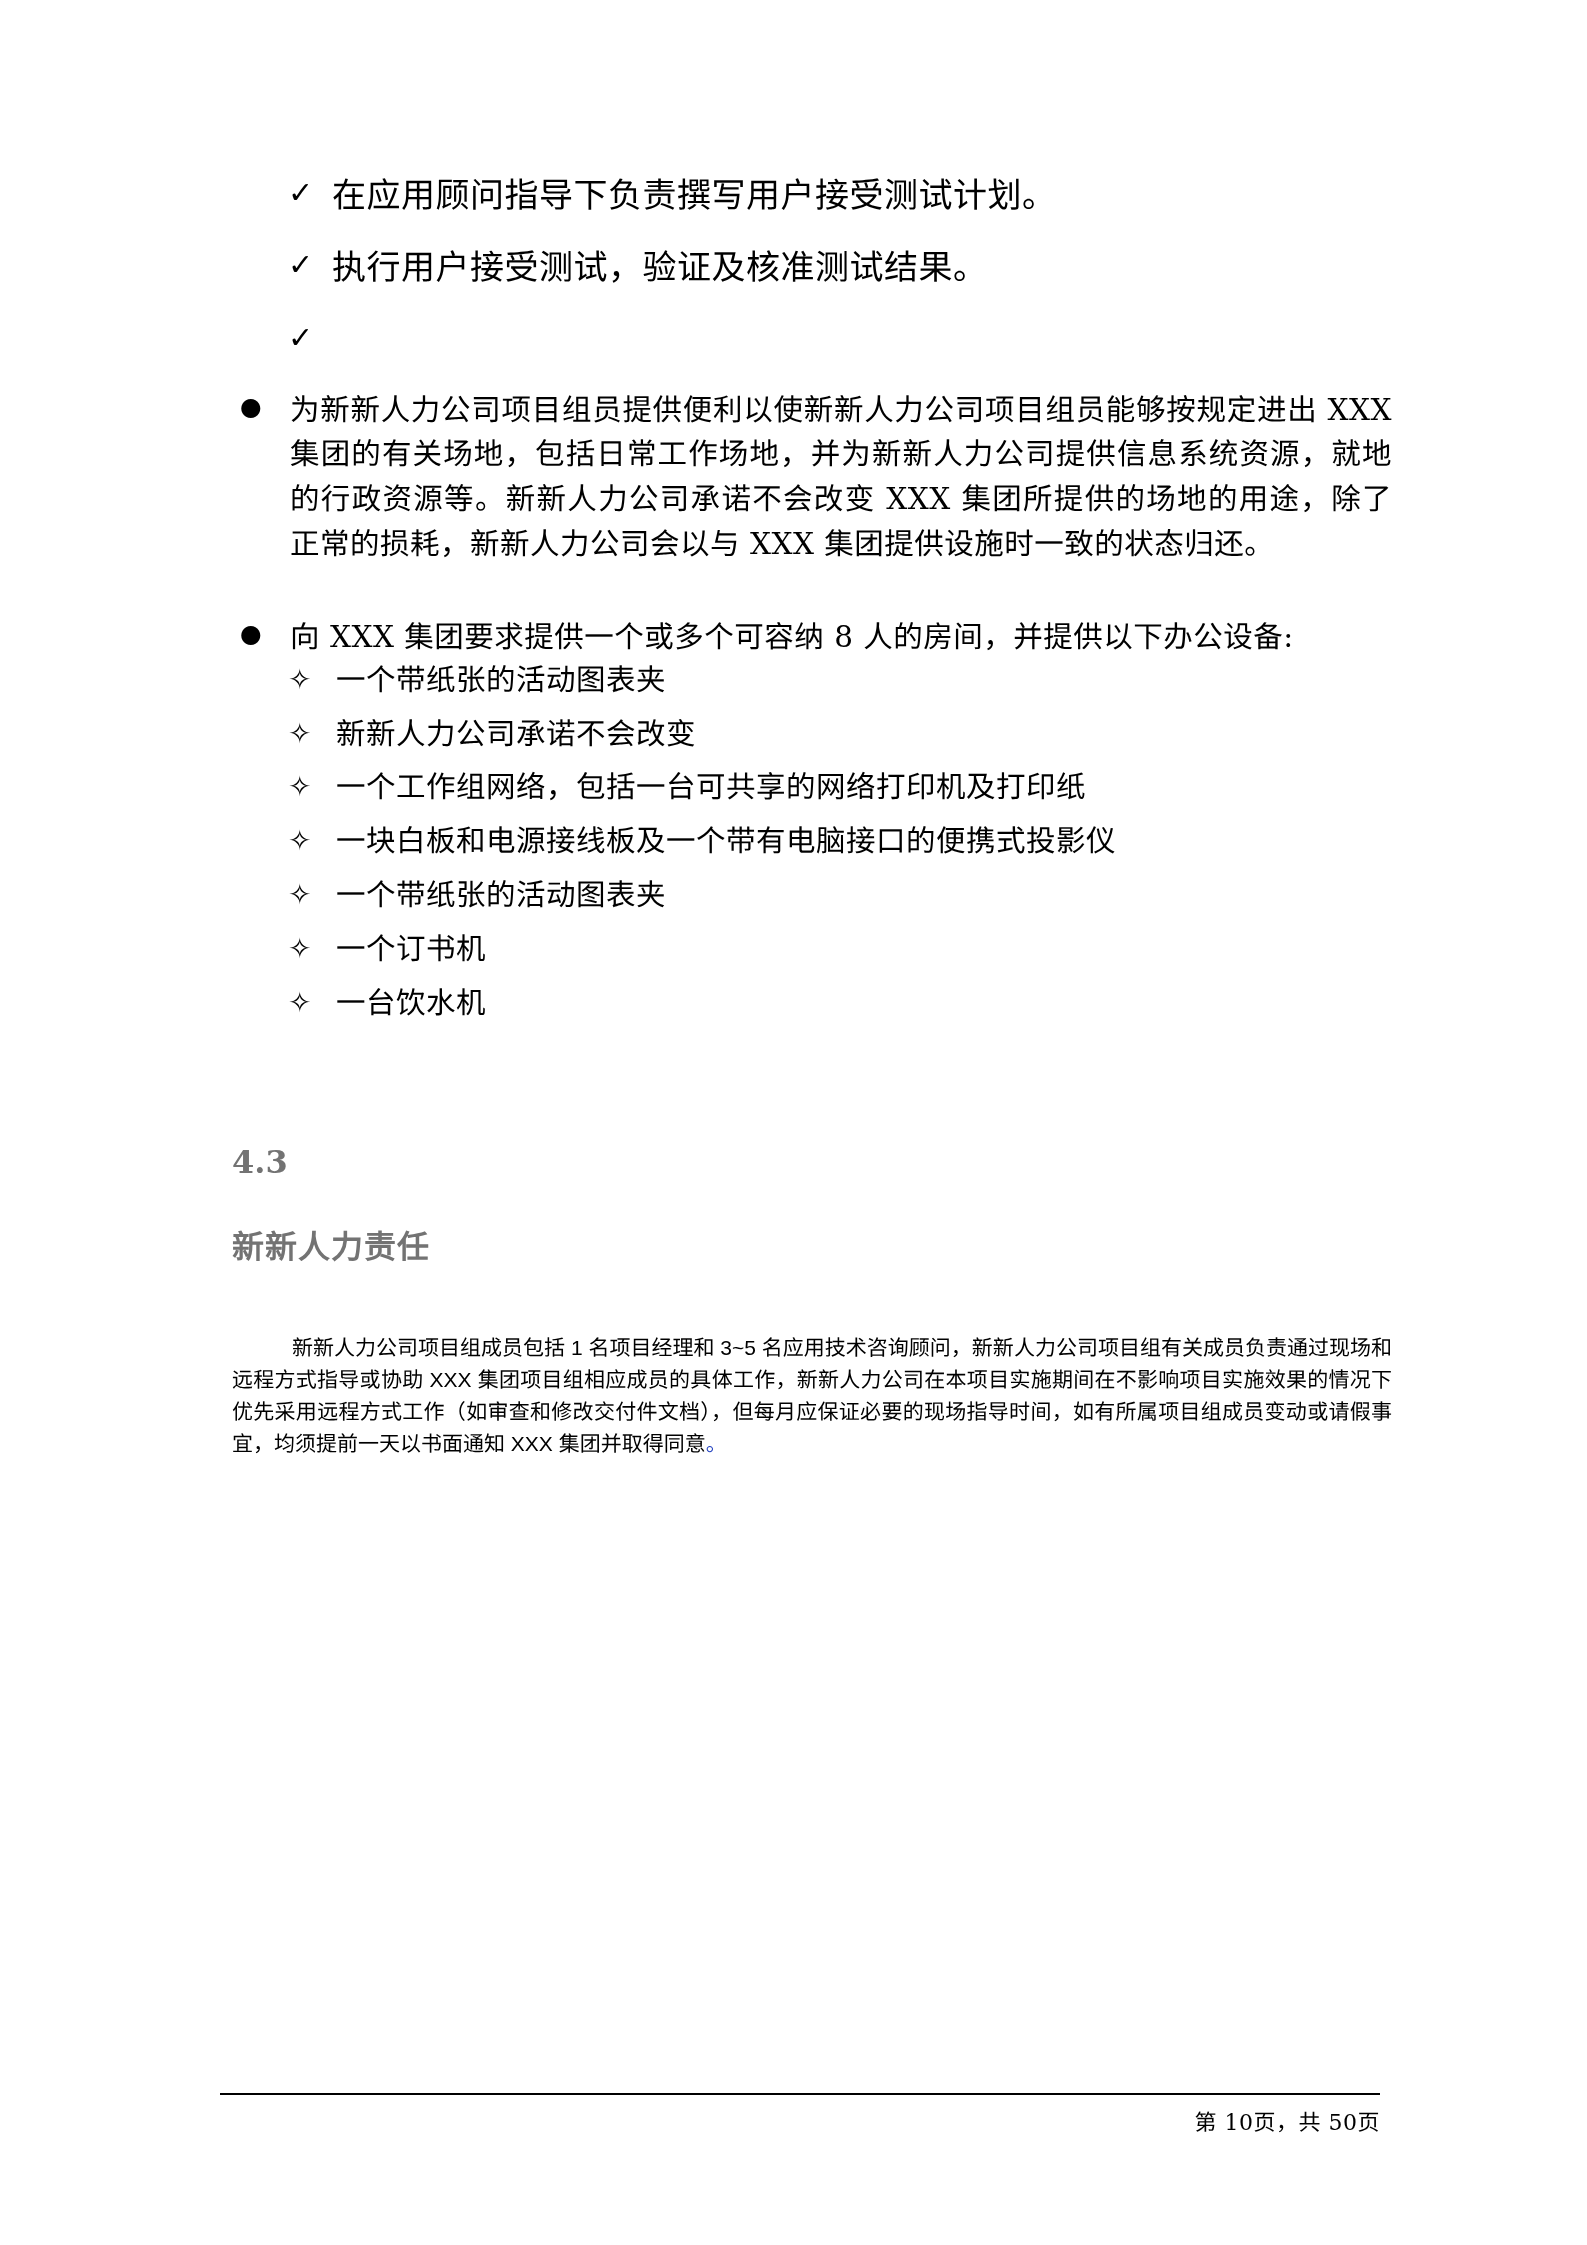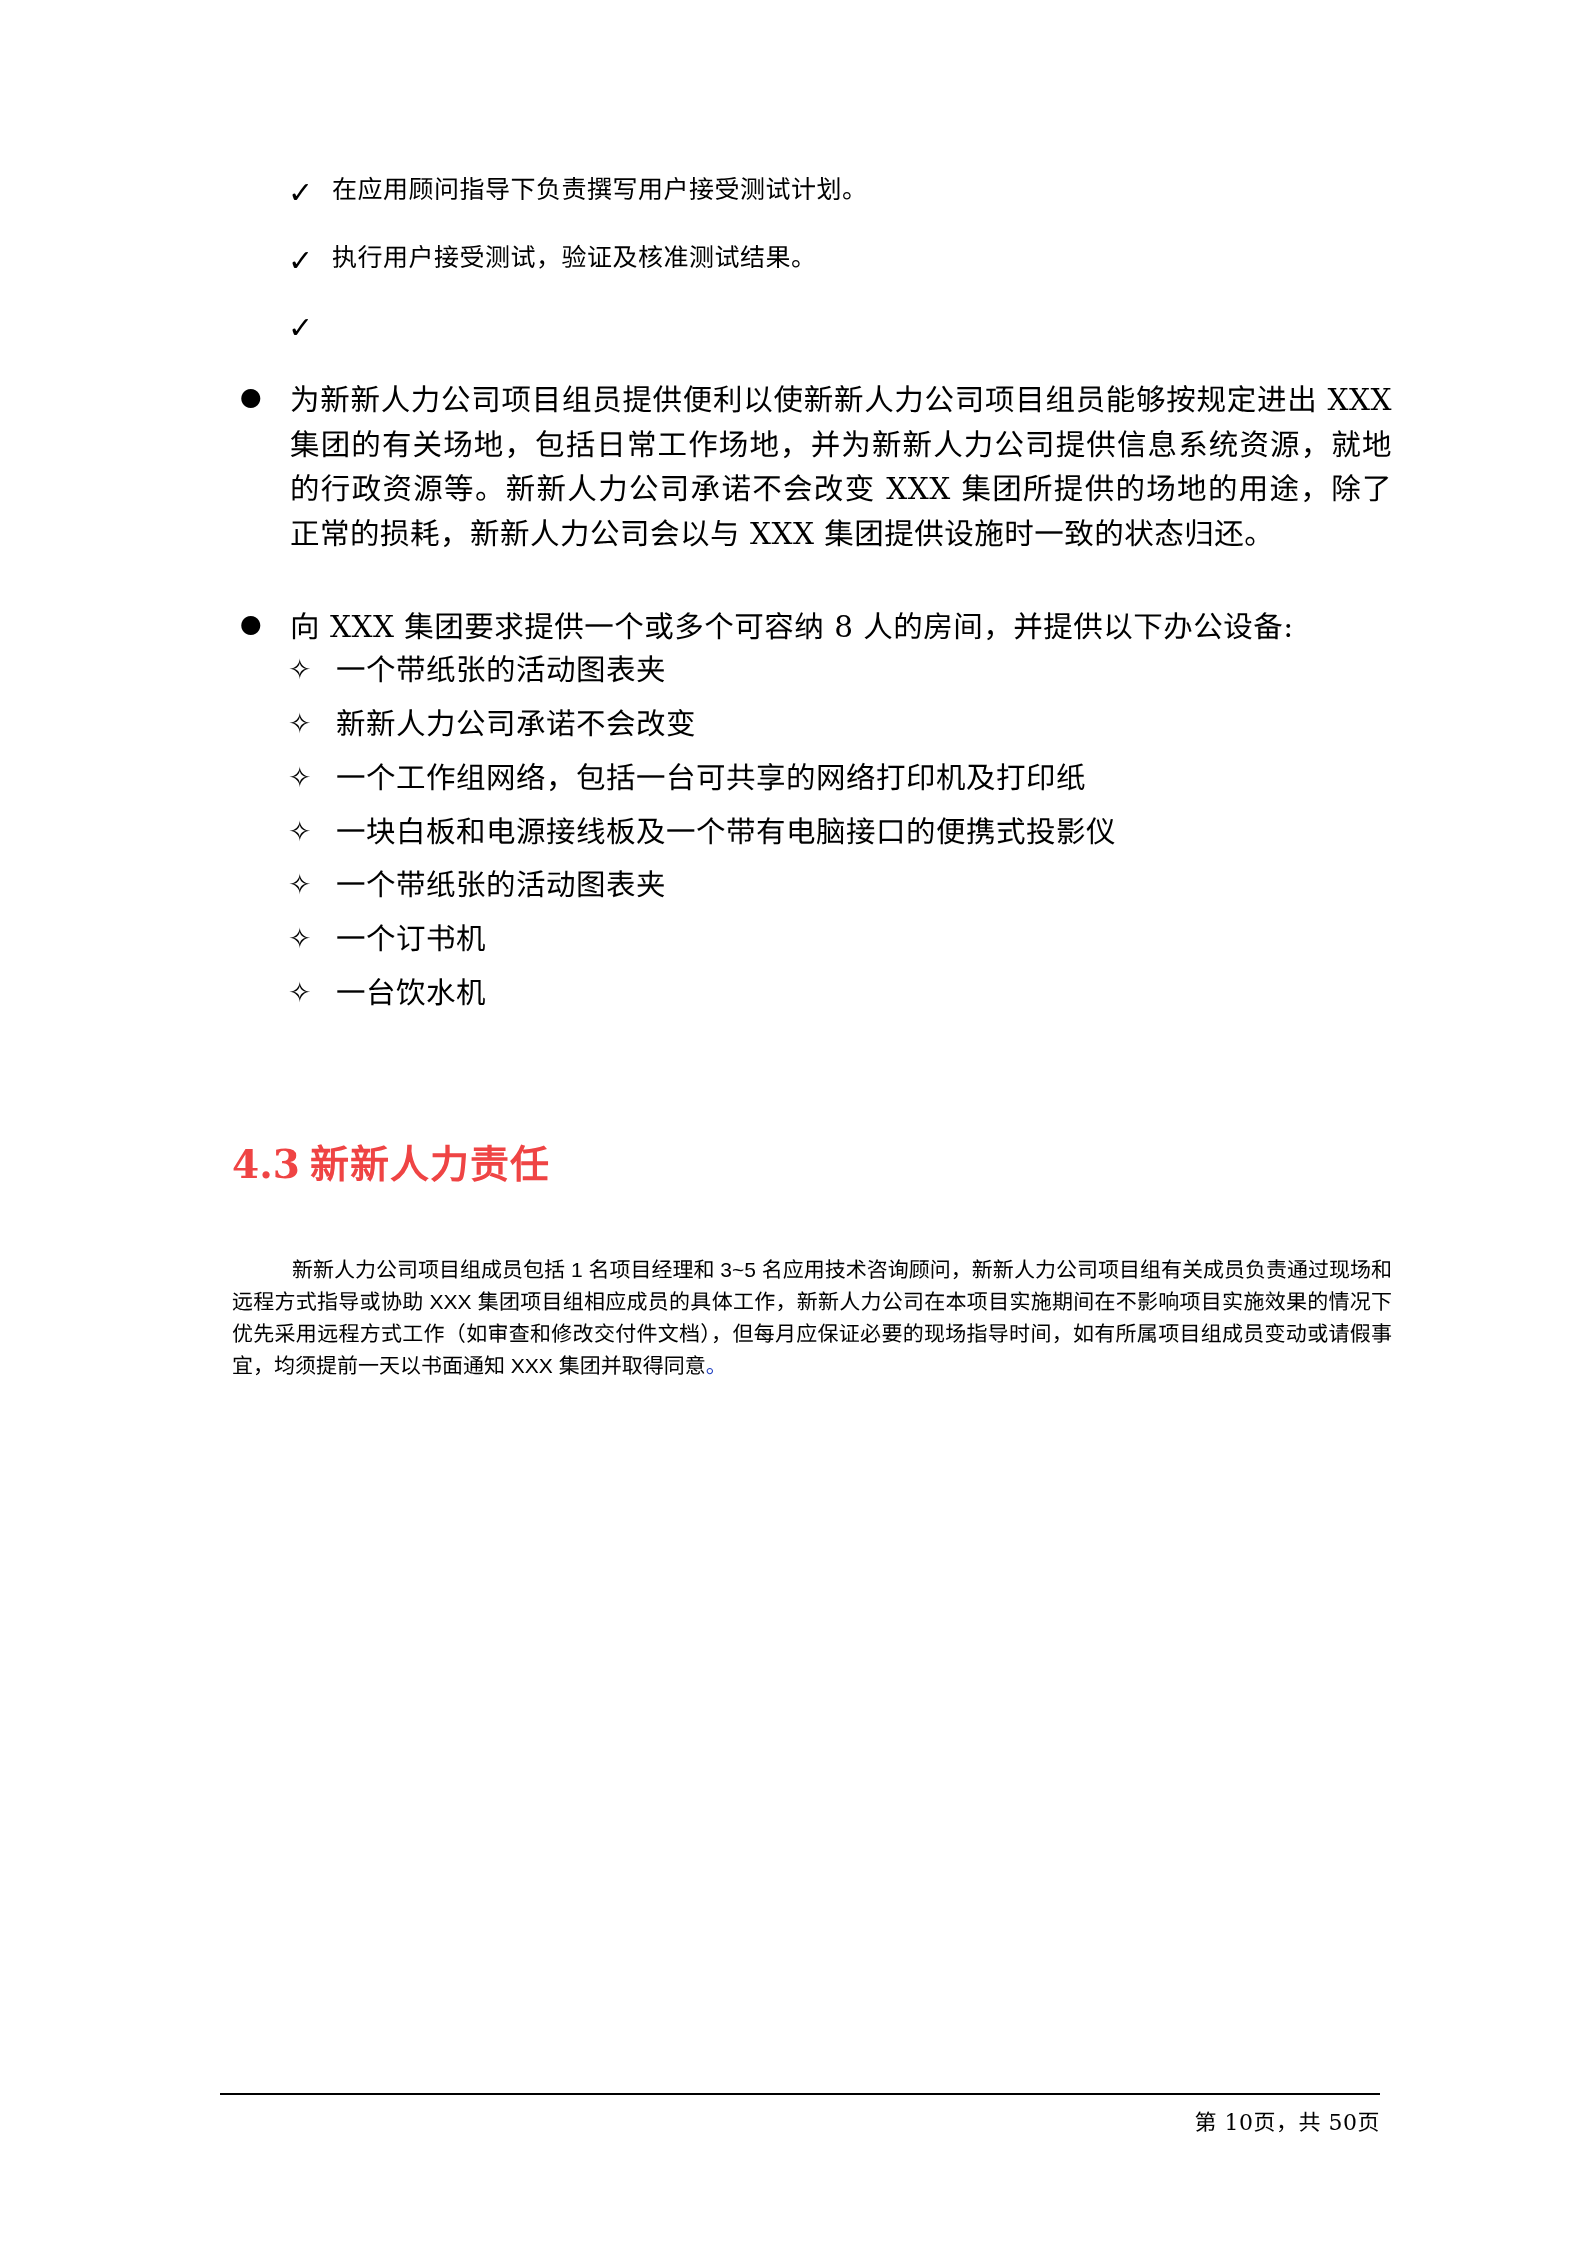--- a/index.html
+++ b/index.html
@@ -54,21 +54,21 @@
   .check-mark {
     width: 44px;
     flex: 0 0 44px;
     font-size: 30px;
     line-height: 1.22;
     color: #000;
     font-family: "DejaVu Sans", sans-serif;
   }
   .check-text {
     flex: 1 1 auto;
-    font-size: 25px;
+    font-size: 34px;
     line-height: 1.22;
   }
 
   
   .bullet-block {
     display: flex;
     align-items: flex-start;
     margin-top: 26px;
   }
   .bullet-dot {
@@ -116,24 +116,25 @@
   .diamond-text {
     flex: 1 1 auto;
     font-size: 29.5px;
     line-height: 1.25;
   }
 
   
   .h2 {
     font-family: "DejaVu Serif", "Liberation Serif", serif;
     font-weight: 700;
-    font-size: 39px;
-    color: #ef4444;
+    font-size: 32px;
+    color: #737373;
     display: flex;
     align-items: baseline;
+    flex-direction: column;
   }
   .h2-num {
     flex: 0 0 78px;
     width: 78px;
   }
   .h2-title {
     letter-spacing: 1px;
   }
   .h3 {
     font-family: "DejaVu Serif", "Liberation Serif", serif;

